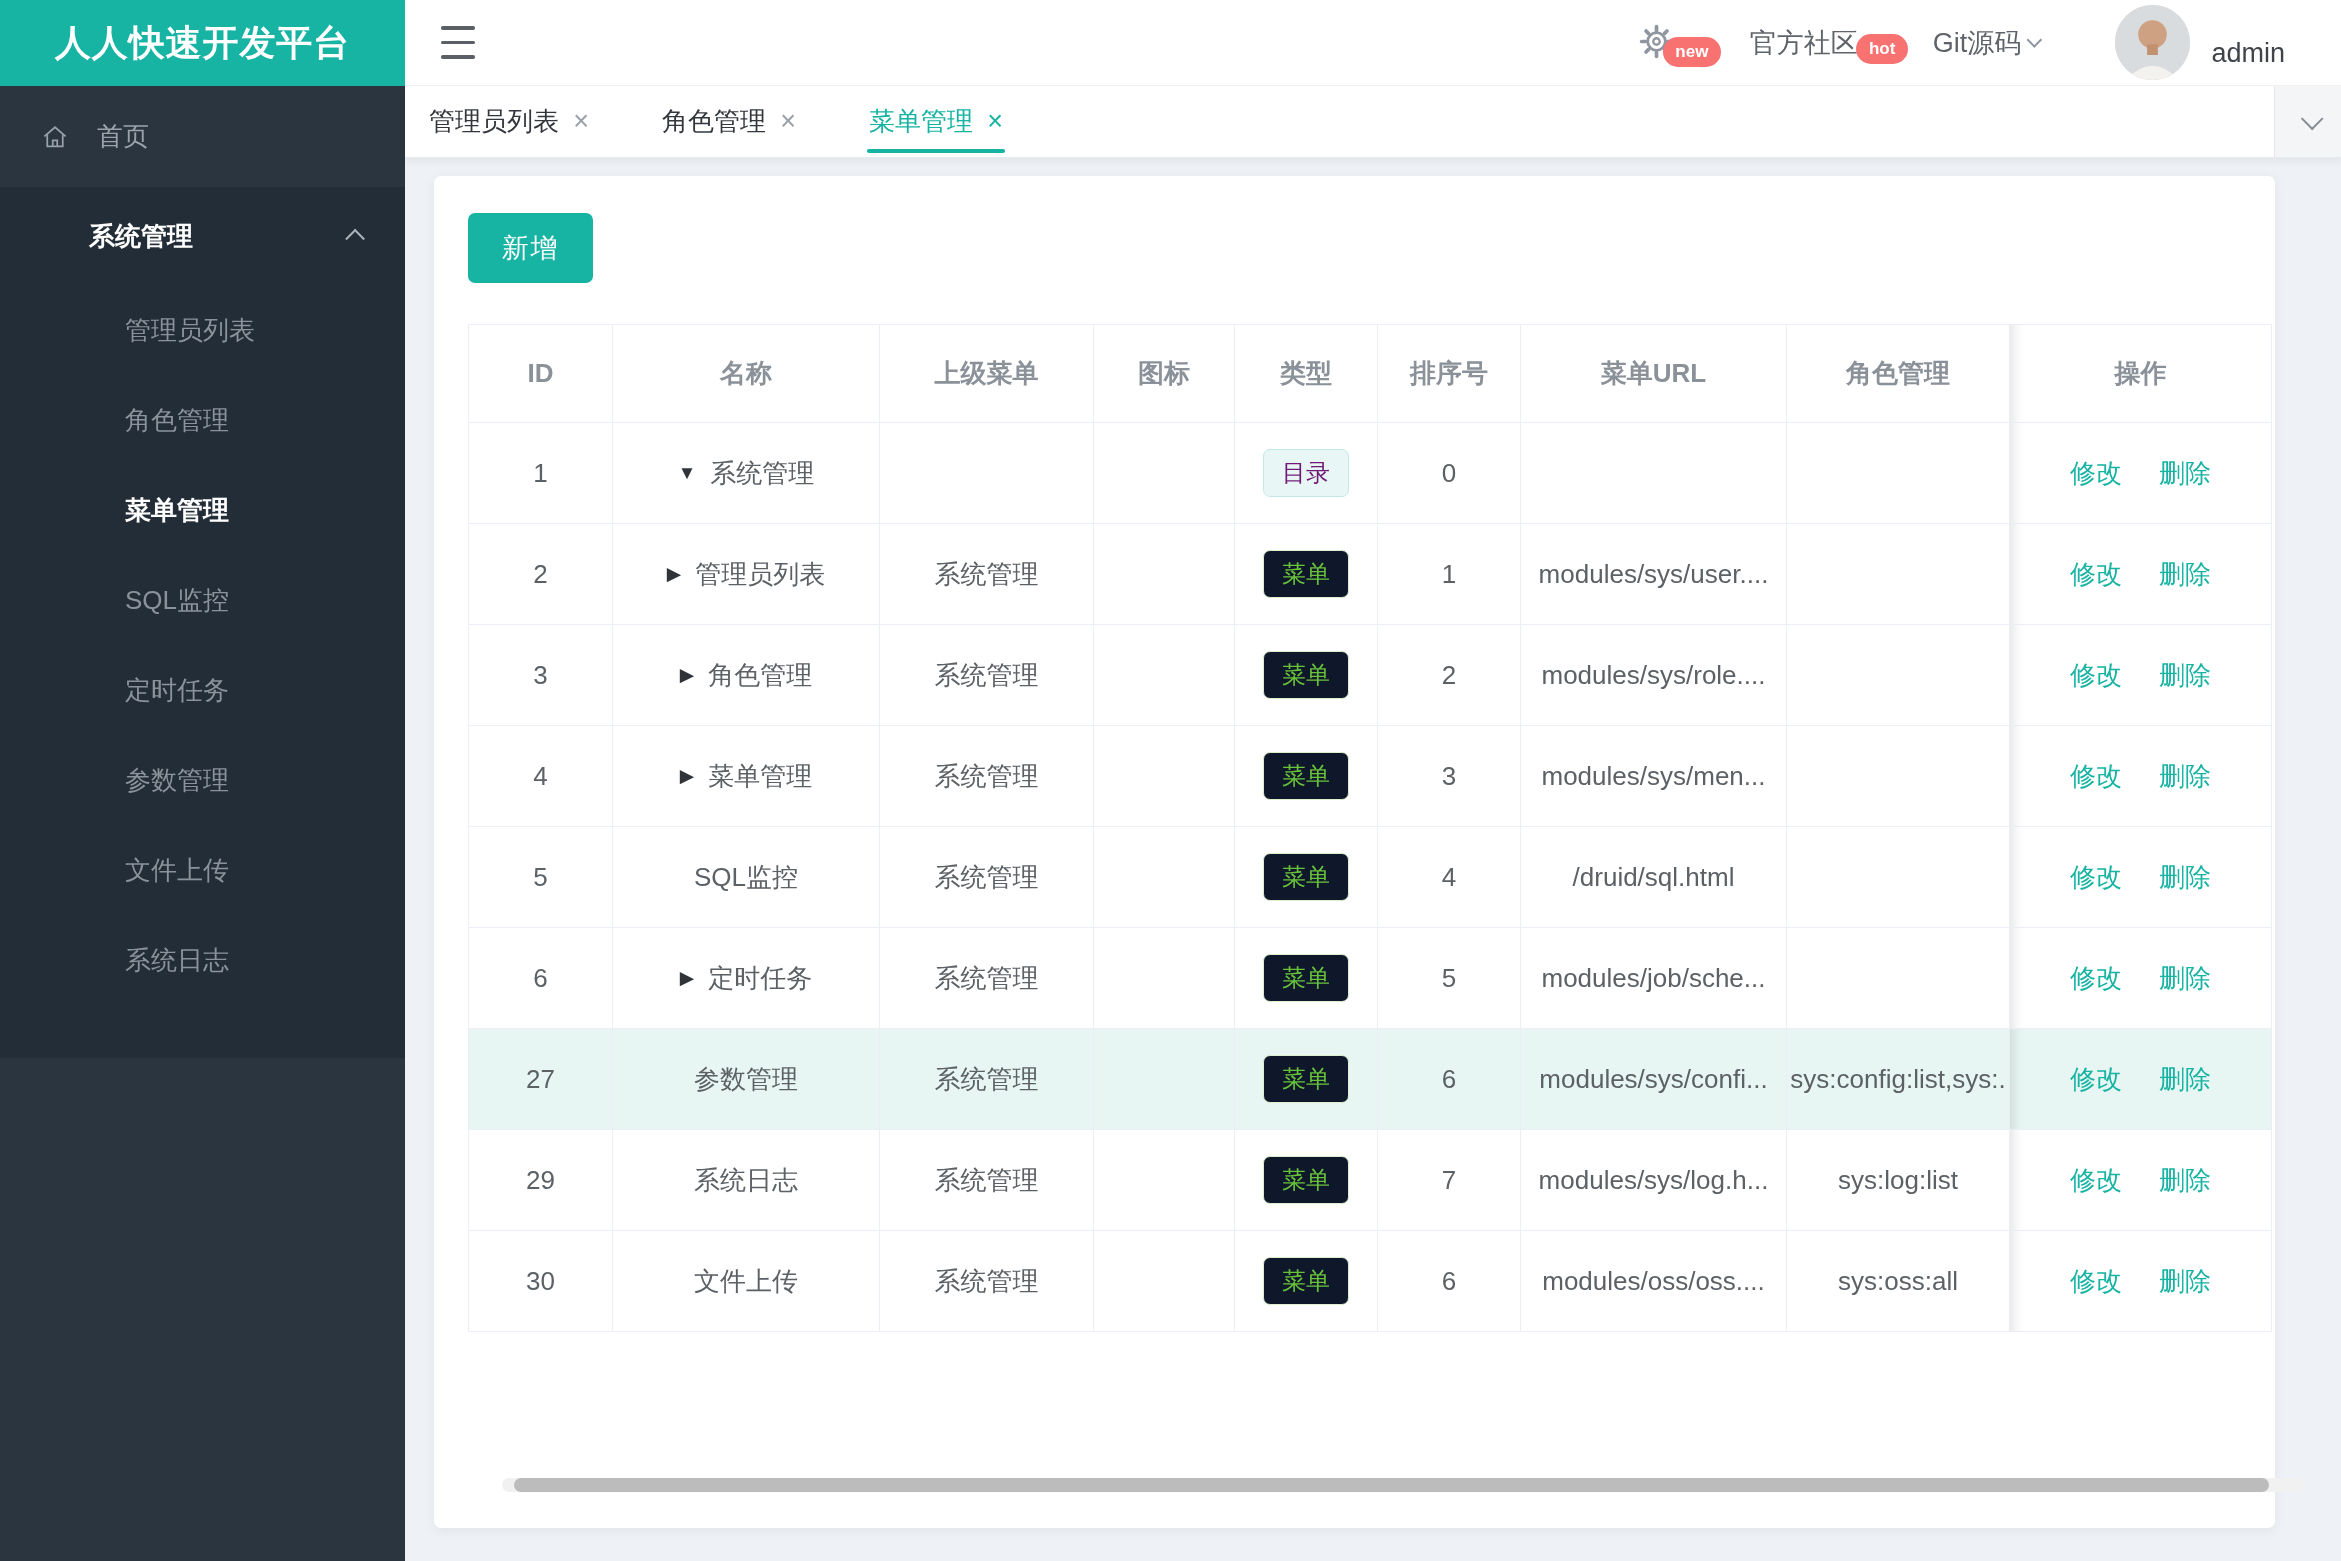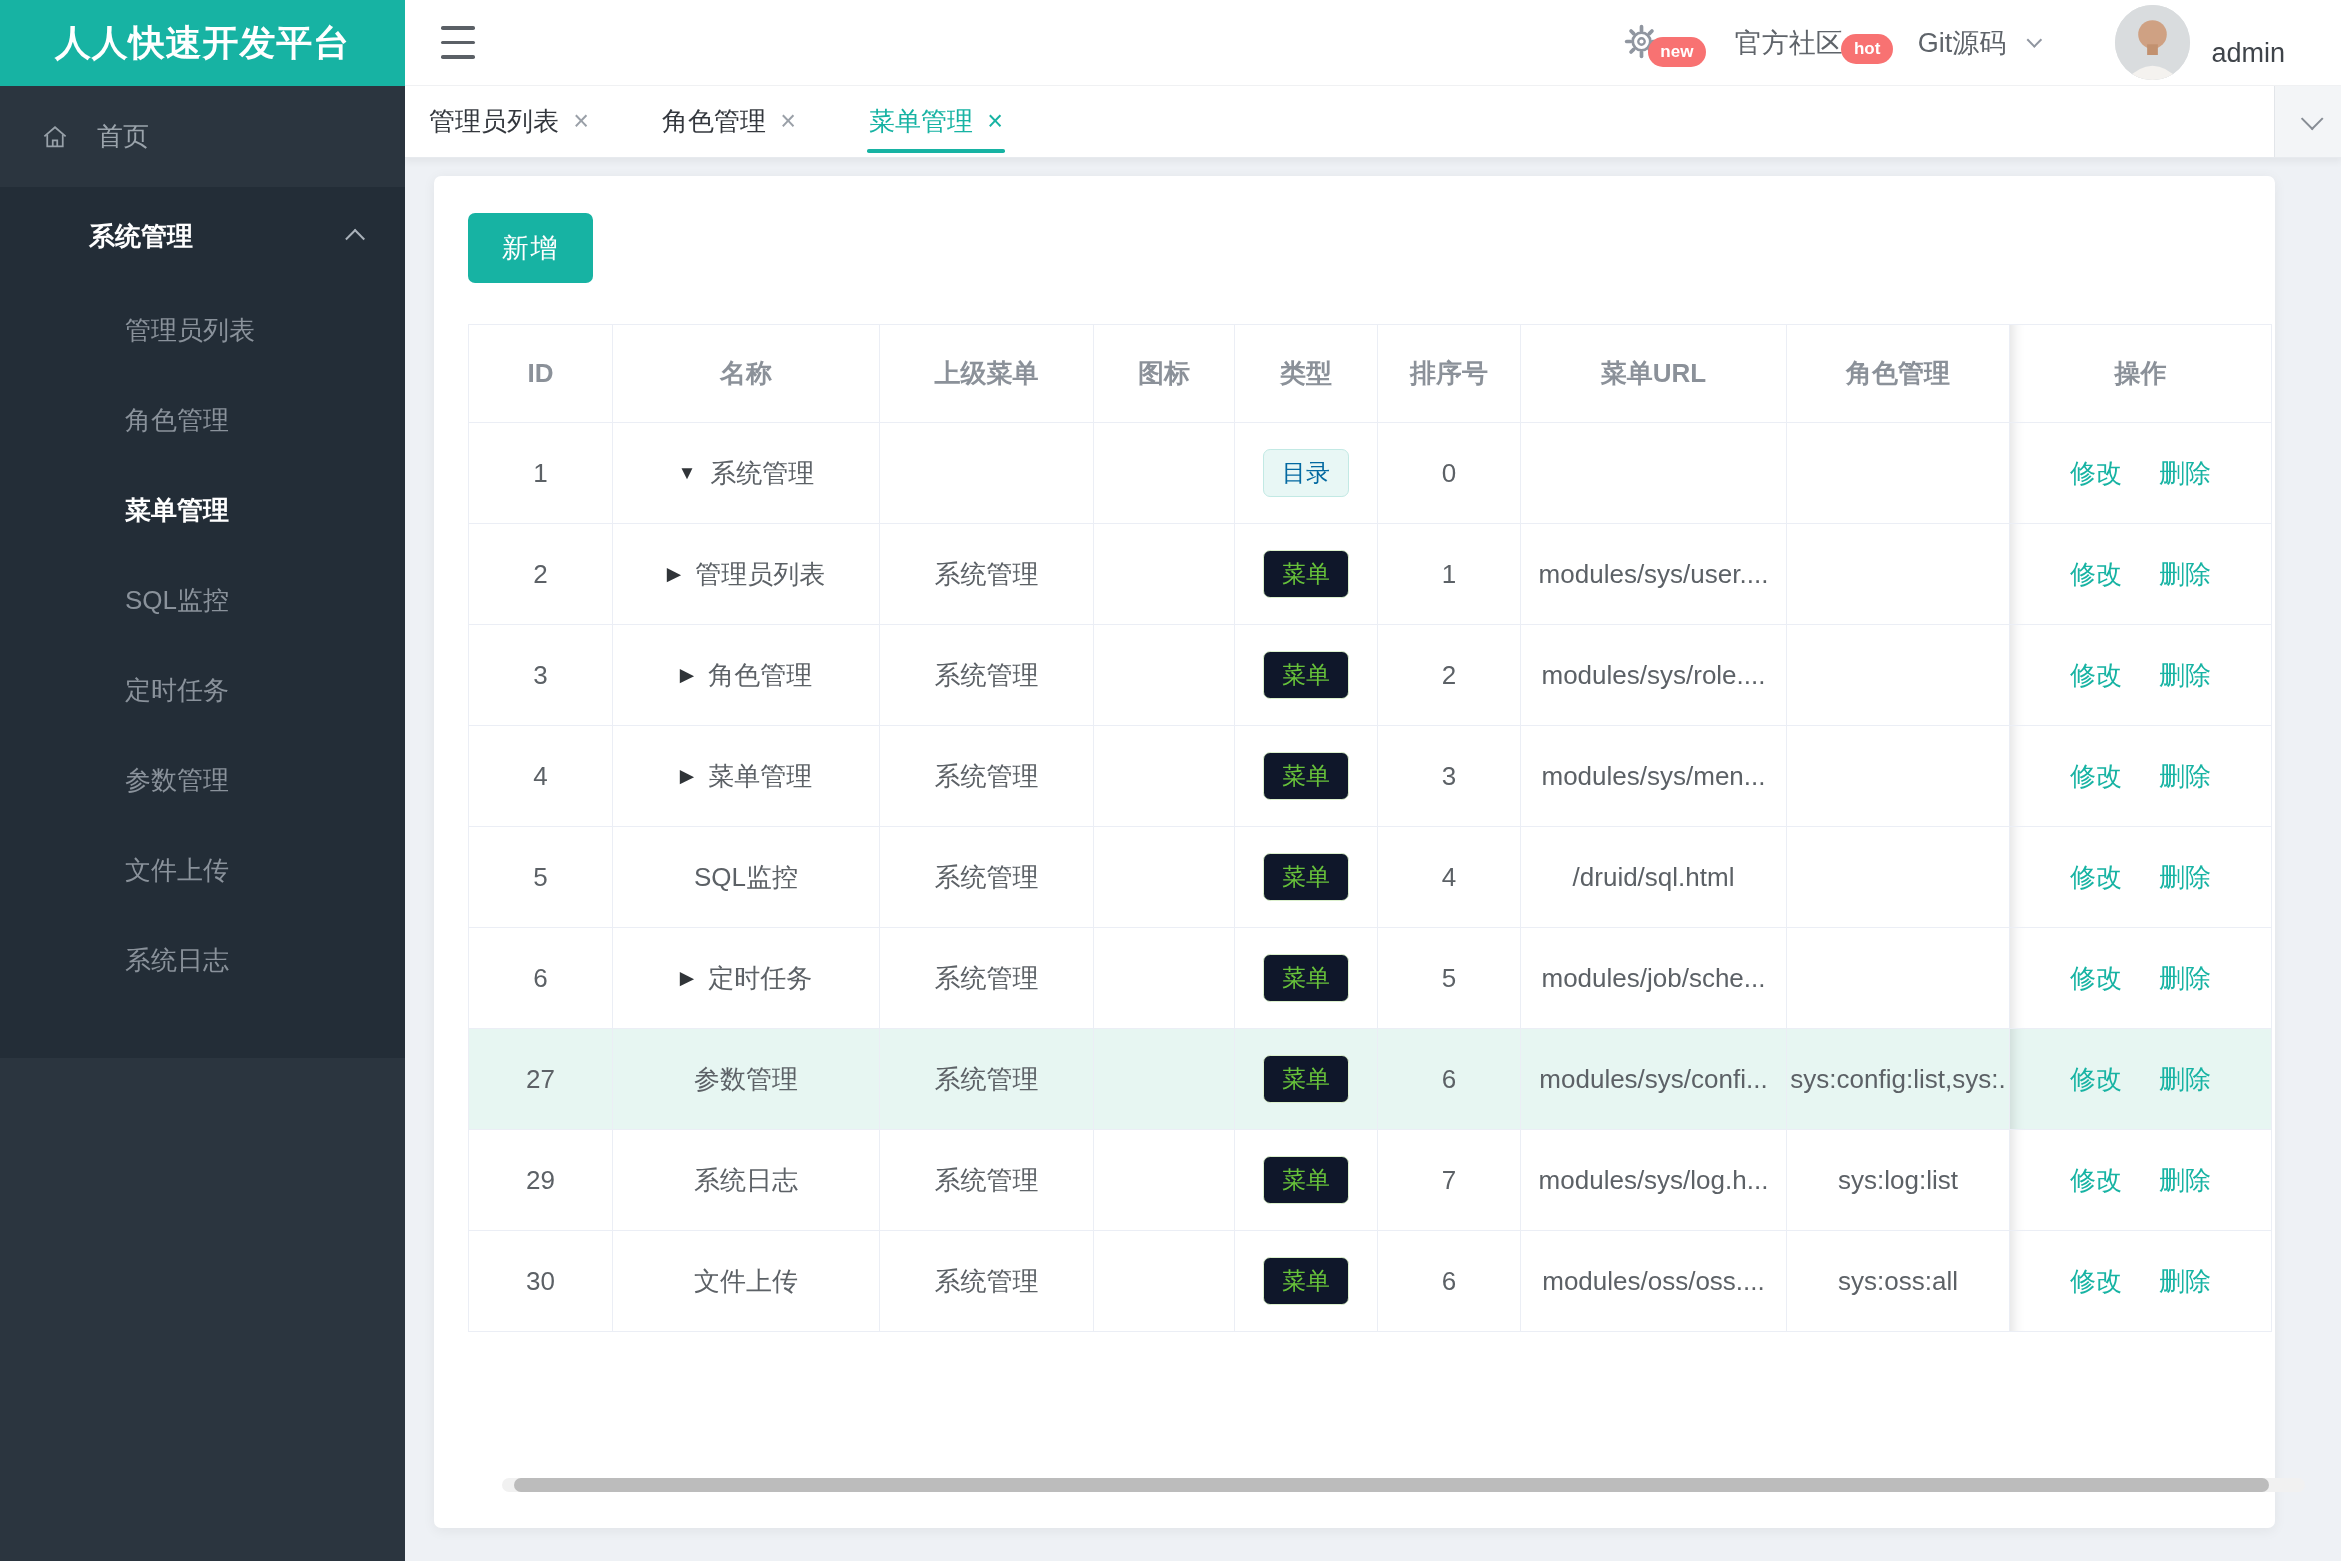--- a/index.html
+++ b/index.html
@@ -30,21 +30,21 @@
   .hamburger { width:36px; height:36px; display:flex; flex-direction:column; justify-content:space-between;
                padding:1.8px 0; cursor:pointer; }
   .hamburger i { display:block; height:3.6px; width:34px; background:#5b6066; border-radius:1.8px; }
   .top-right { margin-left:auto; display:flex; align-items:center; gap:75px; }
   .badge-anchor { position:relative; display:flex; align-items:center; cursor:pointer; }
   .pill { position:absolute; height:30px; line-height:30px; padding:0 12.5px; border-radius:15px;
           background:#f87272; color:#fff; font-size:17px; font-weight:700;margin-top:36px; }
   .pill.new-pos { left:25px; top:-21.4px; }
   .pill.hot-pos { right:-50px; top:-27px; }
   .top-link { color:#5f646a; font-size:27px; white-space:nowrap; }
-  .git-group { display:flex; align-items:center; gap:23px; cursor:pointer; }
+  .git-group { display:flex; align-items:center; gap:8px; cursor:pointer; }
   .chev-sm { display:inline-block; width:10.7px; height:10.7px; border-right:2.2px solid #9096a0;
              border-bottom:2.2px solid #9096a0; transform:rotate(45deg) translate(-1.8px,-1.8px); }
   .user-group { display:flex; align-items:center; gap:21.4px; cursor:pointer; }
   .avatar { width:75px; height:75px; border-radius:50%; overflow:hidden; background:#d8dbdd; }
   .username { font-size:27px; color:#3f444a;margin-top:22px; }
 
   
   .tabbar { position:absolute; left:405px; top:86px; right:0; height:72px; background:#fff;
             border-bottom:0.9px solid #e7eaee; box-shadow:0 3.6px 7.1px rgba(0,0,0,0.05);
             display:flex; align-items:stretch; padding-left:24px; }
@@ -68,21 +68,21 @@
              border:none; border-radius:7.1px; color:#fff; font-size:27px; letter-spacing:1.8px; cursor:pointer; }
 
   .table-wrap { position:absolute; left:34px; top:148px; width:1803px; }
   table.tbl { width:1803px; border-collapse:collapse; table-layout:fixed; }
   .tbl th, .tbl td { border:0.9px solid #ebeef5; text-align:center; overflow:hidden; white-space:nowrap; }
   .tbl th { height:98px; color:#8b9199; font-size:26px; font-weight:700; background:#fff; }
   .tbl td { height:101px; color:#5c6166; font-size:26px; background:#fff; }
   .c-name-flex { display:flex; align-items:center; justify-content:center; gap:14.2px; }
   .tree-arrow { font-size:18.7px; color:#303438; cursor:pointer; }
   .badge { display:inline-block; min-width:53px; padding:10.7px 18px; border-radius:7.1px; font-size:24px; line-height:1; }
-  .badge.directory { color:#0369a1; background:#e8f7f5; border:0.9px solid #c2e9e4; }
+  .badge.directory { color:#701a75; background:#e8f7f5; border:0.9px solid #c2e9e4; }
   .badge.menu { color:#67c23a; background:#0f172a; border:0.9px solid #dcf0cd; }
   .lnk { color:#17b3a3; cursor:pointer; text-decoration:none; }
   .c-action .lnk + .lnk { margin-left:30px; }
   .c-action { box-shadow:inset 14.2px 0 12.5px -12.5px rgba(0,0,0,0.14); }
   tr.row-highlight td { background:#e7f6f2; }
 
   .hscroll { position:absolute; left:34px; top:1154px; width:1803px; height:14.2px; background:#f1f1f1;
              border-radius:7.1px; }
   .hscroll .thumb { position:absolute; left:11.6px; top:0; width:1755px; height:14.2px; background:#bcbcbc;
                     border-radius:7.1px; cursor:pointer; }

